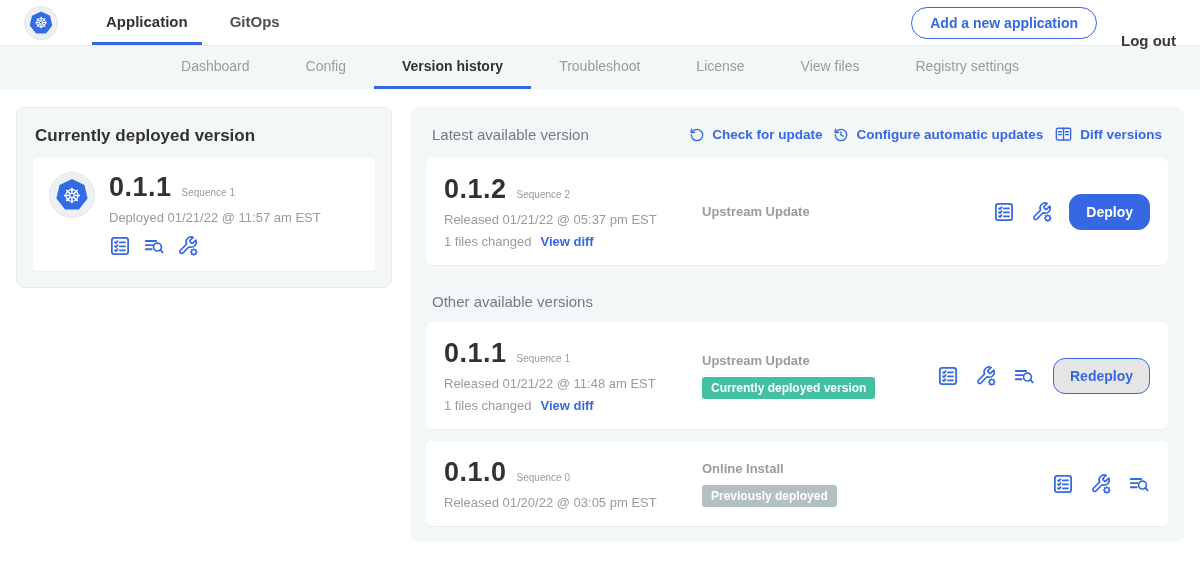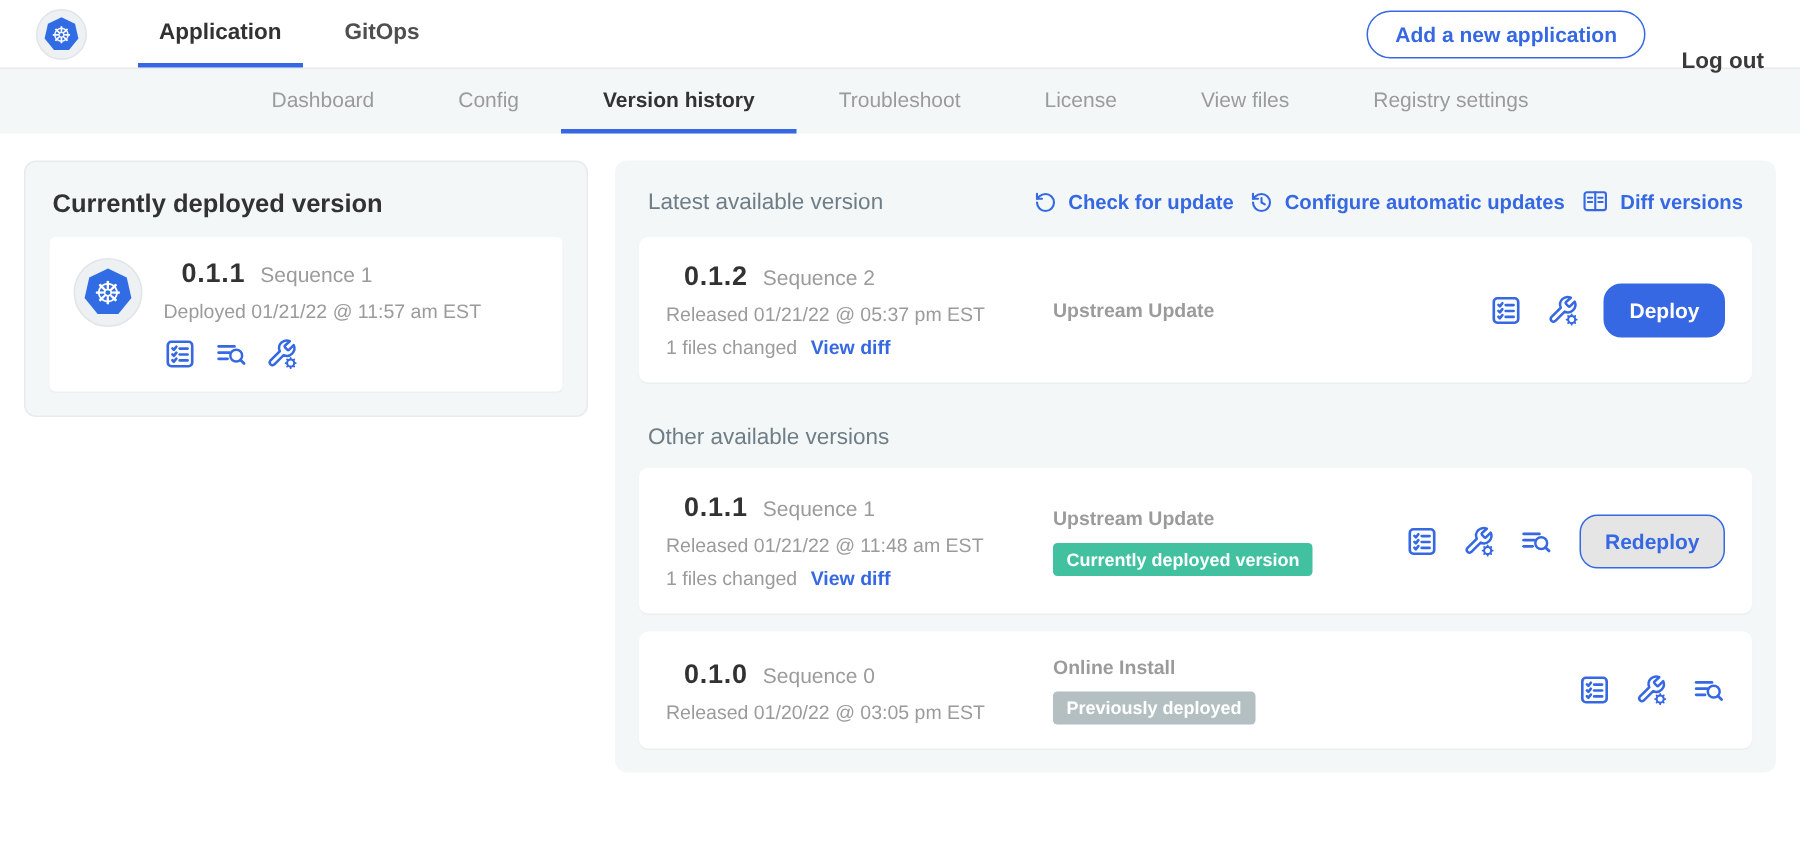--- a/index.html
+++ b/index.html
@@ -34,22 +34,22 @@
   .subnav-item.active{color:var(--text-dark);font-weight:700;border-bottom-color:var(--accent);}
 
   
   .main{display:flex;align-items:flex-start;gap:18px;padding:18px 16px;}
 
   .deployed-card{width:376px;background:var(--panel-bg);border:1px solid var(--border);border-radius:8px;padding:14px 16px 16px;}
   .deployed-card h2{font-size:17px;font-weight:700;color:var(--text-dark);margin:4px 2px 12px;}
   .deployed-inner{background:#fff;border-radius:4px;padding:14px 16px;display:flex;gap:14px;box-shadow:0 1px 1px rgba(0,0,0,.03);}
   .logo-circle.big{width:46px;height:46px;margin:0;align-self:flex-start;}
   .dv-version-line{display:flex;align-items:baseline;gap:10px;}
-  .version-num{font-size:18px;font-weight:700;color:var(--text-dark);letter-spacing:.5px;margin-left:12px;}
-  .seq{font-size:14px;color:var(--text-gray);}
+  .version-num{font-size:27px;font-weight:700;color:var(--text-dark);letter-spacing:.5px;}
+  .seq{font-size:10px;color:var(--text-gray);}
   .date-line{font-size:13px;color:var(--text-gray);margin-top:7px;}
   .icon-row{display:flex;align-items:center;gap:12px;margin-top:10px;}
 
   .panel{flex:1;background:var(--panel-bg);border-radius:8px;padding:14px 16px 16px;}
   .panel-header{display:flex;align-items:center;justify-content:space-between;margin:4px 6px 14px 6px;}
   .panel-title{font-size:15px;font-weight:500;color:var(--slate);}
   .panel-actions{display:flex;align-items:center;gap:11px;}
   .action-link{display:flex;align-items:center;gap:7px;color:var(--accent);font-size:13.5px;font-weight:600;cursor:pointer;}
   .other-title{font-size:15px;font-weight:500;color:var(--slate);margin:28px 6px 12px 6px;}
 

